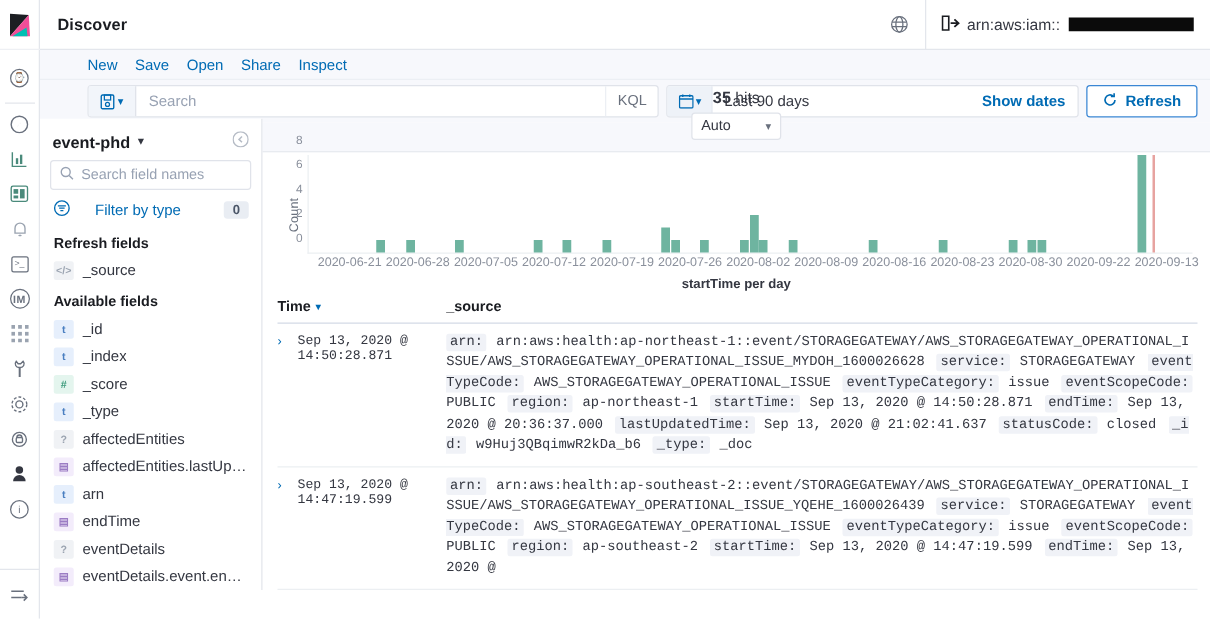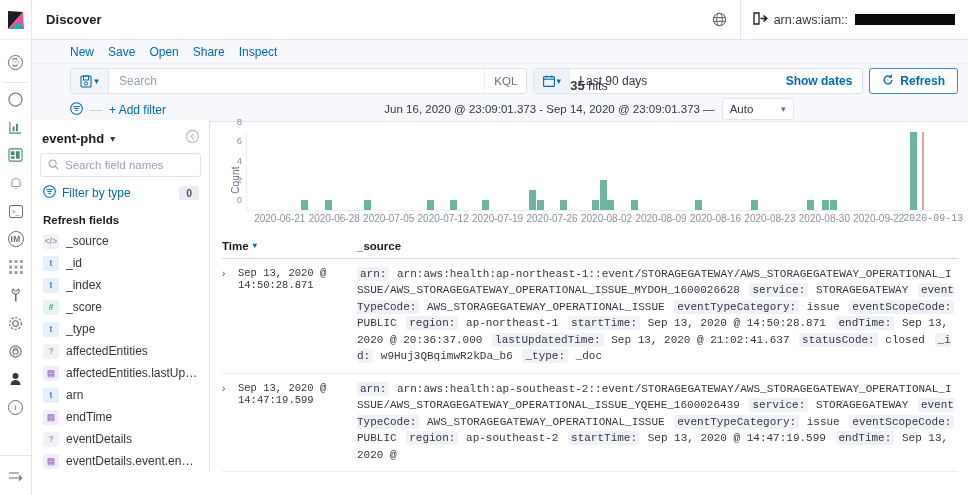--- a/index.html
+++ b/index.html
@@ -120,21 +120,21 @@
     width:178px; flex:0 0 178px; border-right:1px solid #e3e6ec; padding:8px 8px 0 8px;
     overflow:hidden; background:#fff;
   }
   .idx-row { display:flex; align-items:center; gap:6px; padding:2px 2px 7px 2px; }
   .idx-name { font-size:13px; font-weight:700; color:#1a1c21; }
   .idx-collapse { margin-left:auto; color:#b6bcc6; }
   .f-search {
     height:24px; border:1px solid #e0e3ea; border-radius:3px; display:flex; align-items:center;
     gap:6px; padding:0 7px; color:#98a2b3; font-size:11.5px; background:#fff;
   }
-  .f-filter { display:flex; align-items:center; gap:6px; padding:8px 2px 4px 3px; color:#006bb4; font-size:12px;}
+  .f-filter { display:flex; align-items:center; gap:20px; padding:8px 2px 4px 3px; color:#006bb4; font-size:12px;}
   .f-badge {
     margin-left:auto; background:#e9edf3; color:#4a5567; border-radius:3px;
     padding:1px 7px; font-size:10.5px; font-weight:700;
   }
   .f-head { font-size:11.5px; font-weight:700; color:#1a1c21; padding:9px 2px 4px 3px; }
   .f-item { display:flex; align-items:center; gap:7px; padding:3.5px 2px 3.5px 3px; color:#343741; font-size:12px;}
   .ftag {
     width:16px; height:15px; border-radius:2px; display:flex; align-items:center; justify-content:center;
     font-size:8.5px; font-weight:700; flex:0 0 16px;
   }
@@ -418,20 +418,21 @@
           <span>Filter by type</span>
           <span class="f-badge">0</span>
         </div>
 
         <div class="f-head">Refresh fields</div>
         <div class="f-item">
           <span class="ftag t-src">&lt;/&gt;</span>
           <span class="f-label">_source</span>
         </div>
 
+        <div class="f-head">Available fields</div>
 
         <div class="f-item">
           <span class="ftag t-str">t</span>
           <span class="f-label">_id</span>
         </div>
         <div class="f-item">
           <span class="ftag t-str">t</span>
           <span class="f-label">_index</span>
         </div>
         <div class="f-item">
@@ -469,21 +470,20 @@
       </div>
 
       <div class="docs">
 
         <div class="chartwrap">
           <div class="hits">
             <b>35</b>
             <span>hits</span>
           </div>
           <div class="range">
-            <span>Jun 16, 2020 @ 23:09:01.373 - Sep 14, 2020 @ 23:09:01.373 —</span>
             <span class="interval">
               <span>Auto</span>
               <span style="color:#69707d;font-size:9px;">▾</span>
             </span>
           </div>
 
           <div class="chart">
             <div class="ylab">Count</div>
             <div class="plot" id="plot">
                 <div class="ytick" style="bottom: 0%;">0</div>
@@ -518,23 +518,24 @@
                 <div class="xtick" style="left: 20.1538%;">2020-07-05</div>
                 <div class="xtick" style="left: 27.8462%;">2020-07-12</div>
                 <div class="xtick" style="left: 35.5385%;">2020-07-19</div>
                 <div class="xtick" style="left: 43.2308%;">2020-07-26</div>
                 <div class="xtick" style="left: 50.9231%;">2020-08-02</div>
                 <div class="xtick" style="left: 58.6154%;">2020-08-09</div>
                 <div class="xtick" style="left: 66.3077%;">2020-08-16</div>
                 <div class="xtick" style="left: 74%;">2020-08-23</div>
                 <div class="xtick" style="left: 81.6923%;">2020-08-30</div>
                 <div class="xtick" style="left: 89.3846%;">2020-09-22</div>
-                <div class="xtick" style="left: 97.0769%; font-family: Liberation Mono, monospace;">2020-09-13</div>
+                <div class="xtick" style="left: 97.0769%;">2020-09-13</div>
               </div>
           </div>
+          <div class="xtitle">startTime per day</div>
         </div>
 
         <div class="table">
           <div class="thead">
             <div class="th-time">
               <span>Time</span>
               <span class="caret">▾</span>
             </div>
             <div class="th-src">_source</div>
           </div>

